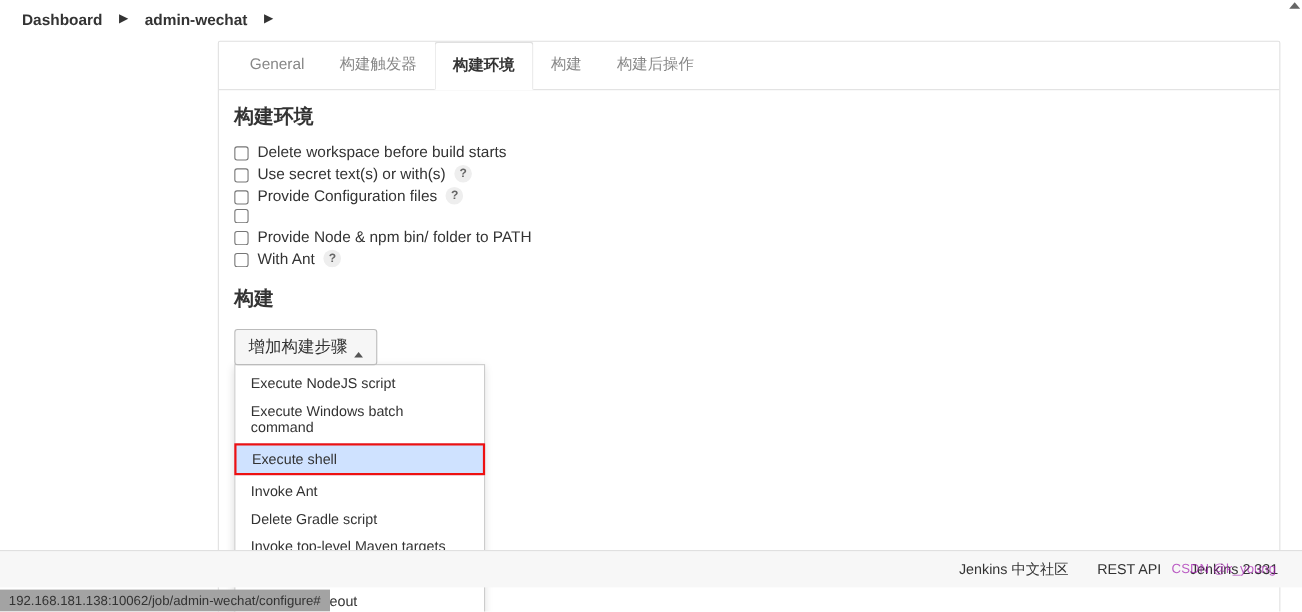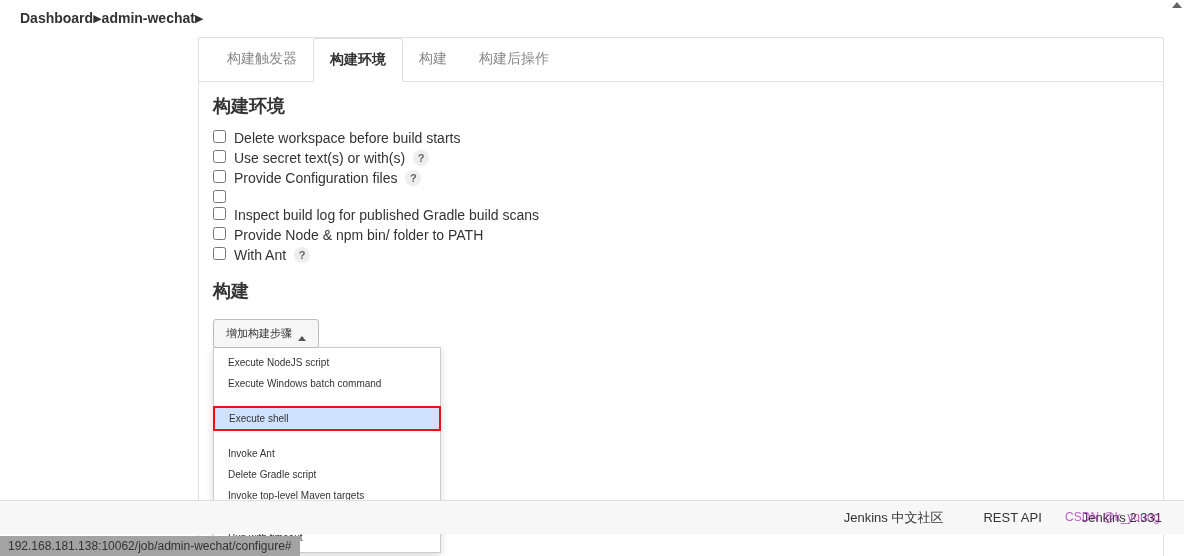--- a/index.html
+++ b/index.html
@@ -1,53 +1,54 @@
 <!DOCTYPE html>
 <html><head>
 <meta charset="utf-8">
 <style>
 *{box-sizing:border-box;margin:0;padding:0}
 body{font-family:-apple-system,BlinkMacSystemFont,"Segoe UI",Helvetica,Arial,sans-serif;font-size:14px;color:#333;background:#fff;width:1184px;height:556px;overflow:hidden;position:relative}
-.breadcrumb{padding:10px 20px;display:flex;align-items:center;gap:0;border-bottom:1px solid transparent}
+.breadcrumb{padding:10px 20px;display:flex;align-items:flex-start;gap:15px;border-bottom:1px solid transparent}
 .breadcrumb a{color:#333;text-decoration:none;font-weight:600}
 .chev{font-size:11px;color:#333}
 .content-wrap{padding:0 20px 0 198px}
 .card{border:1px solid #e0e0e0;border-radius:2px;background:#fff;margin-top:0}
 .tabs{display:flex;border-bottom:1px solid #e0e0e0;padding:0 12px}
 .tab{padding:12px 16px;color:#888;cursor:pointer;font-size:14px}
 .tab.active{color:#333;font-weight:600;border:1px solid #e0e0e0;border-bottom:1px solid #fff;border-radius:3px 3px 0 0;margin-bottom:-1px;background:#fff}
 .section{padding:12px 14px}
 .section h2{font-size:18px;font-weight:700;margin-bottom:10px}
-.opt-row{display:flex;align-items:flex-start;gap:8px;padding:2px 0;font-size:14px;color:#333}
+.opt-row{display:flex;align-items:flex-end;gap:8px;padding:2px 0;font-size:14px;color:#333}
 .opt-row input[type=checkbox]{width:13px;height:13px}
 .help{display:inline-flex;align-items:center;justify-content:center;width:16px;height:16px;border-radius:8px;background:#eee;color:#666;font-size:11px;font-weight:700}
-.add-btn{margin-top:6px;border:1px solid #bbb;background:#f6f6f6;border-radius:3px;padding:6px 12px;font-size:11px;color:#333;cursor:pointer;display:inline-flex;align-items:flex-end;gap:6px}
+.add-btn{margin-top:6px;border:1px solid #bbb;background:#f6f6f6;border-radius:3px;padding:6px 12px;font-size:15px;color:#333;cursor:pointer;display:inline-flex;align-items:flex-end;gap:6px}
 .caret-up{width:0;height:0;border-left:4px solid transparent;border-right:4px solid transparent;border-bottom:5px solid #555}
 .dropdown{border:1px solid #ccc;box-shadow:0 3px 8px rgba(0,0,0,0.15);background:#fff;width:228px;margin-top:-1px;padding:4px 0}
-.dd-item{padding:5px 14px;font-size:10px;color:#333;cursor:pointer}
-.dd-item.hl{background:#cfe2ff;border:2px solid #e11;margin:12px -1px}
-.footer{position:absolute;left:0;right:0;bottom:22px;height:34px;background:#f7f7f7;border-top:1px solid #e0e0e0;display:flex;align-items:center;justify-content:flex-end;gap:40px;padding:0 22px;font-size:13px;color:#333}
+.dd-item{padding:5px 14px;font-size:13px;color:#333;cursor:pointer}
+.dd-item.hl{background:#cfe2ff;border:2px solid #e11;margin:2px -1px}
+.footer{position:absolute;left:0;right:0;bottom:22px;height:34px;background:#f7f7f7;border-top:1px solid #e0e0e0;display:flex;align-items:center;justify-content:flex-end;gap:26px;padding:0 22px;font-size:13px;color:#333}
 .footer a{color:#333;text-decoration:none}
 .status{position:absolute;left:0;bottom:0;background:#a3a3a3;color:#333;font-size:12px;padding:3px 8px}
 .watermark{position:absolute;right:24px;bottom:32px;color:#a21caf;font-size:12px;opacity:.7}
 .scroll-ind{position:absolute;right:2px;top:2px;width:0;height:0;border-left:5px solid transparent;border-right:5px solid transparent;border-bottom:6px solid #666}
 </style>
 </head>
 <body>
 
 <div class="breadcrumb">
   <a>Dashboard</a>
   <span class="chev">▶</span>
   <a>admin-wechat</a>
   <span class="chev">▶</span>
 </div>
 
 <div class="content-wrap">
   <div class="card">
     <div class="tabs">
+      <div class="tab">General</div>
       <div class="tab">构建触发器</div>
       <div class="tab active">构建环境</div>
       <div class="tab">构建</div>
       <div class="tab">构建后操作</div>
     </div>
 
     <div class="section">
       <h2>构建环境</h2>
       <div id="env-opts">
           <div class="opt-row">
@@ -59,24 +60,20 @@
             <span>Use secret text(s) or with(s)</span>
             <span class="help">?</span>
           </div>
           <div class="opt-row">
             <input type="checkbox" style="">
             <span>Provide Configuration files</span>
             <span class="help">?</span>
           </div>
           <div class="opt-row">
             <input type="checkbox" style="">
-          </div>
-          <div class="opt-row">
-            <input type="checkbox" style="">
-            <span>Inspect build log for published Gradle build scans</span>
           </div>
           <div class="opt-row">
             <input type="checkbox" style="">
             <span>Provide Node &amp; npm bin/ folder to PATH</span>
           </div>
           <div class="opt-row">
             <input type="checkbox" style="">
             <span>With Ant</span>
             <span class="help">?</span>
           </div>

